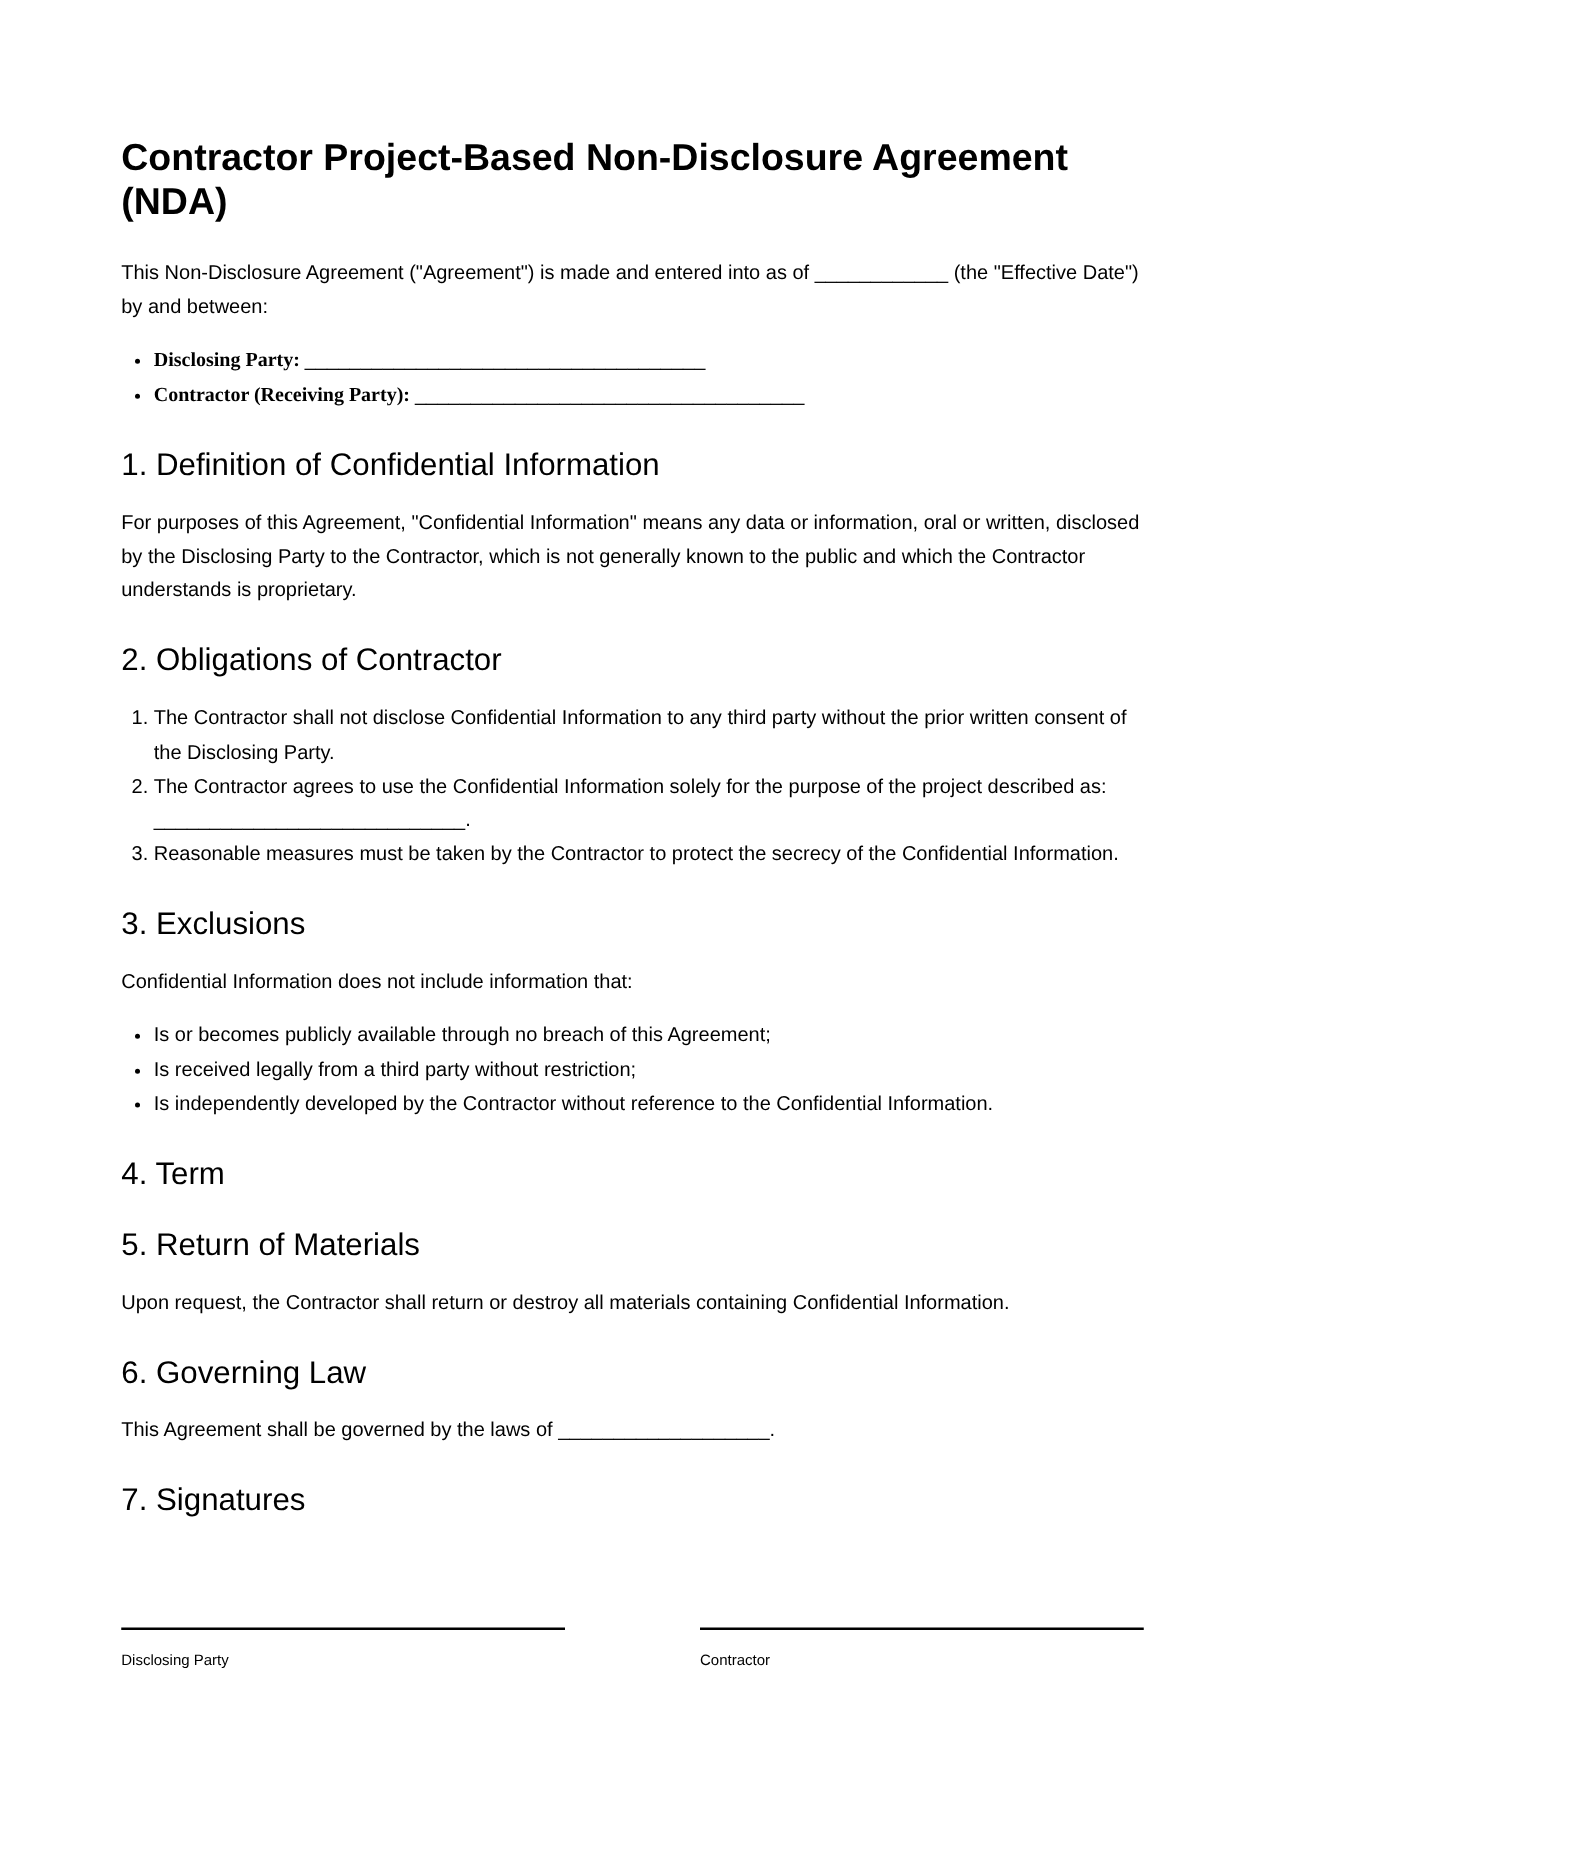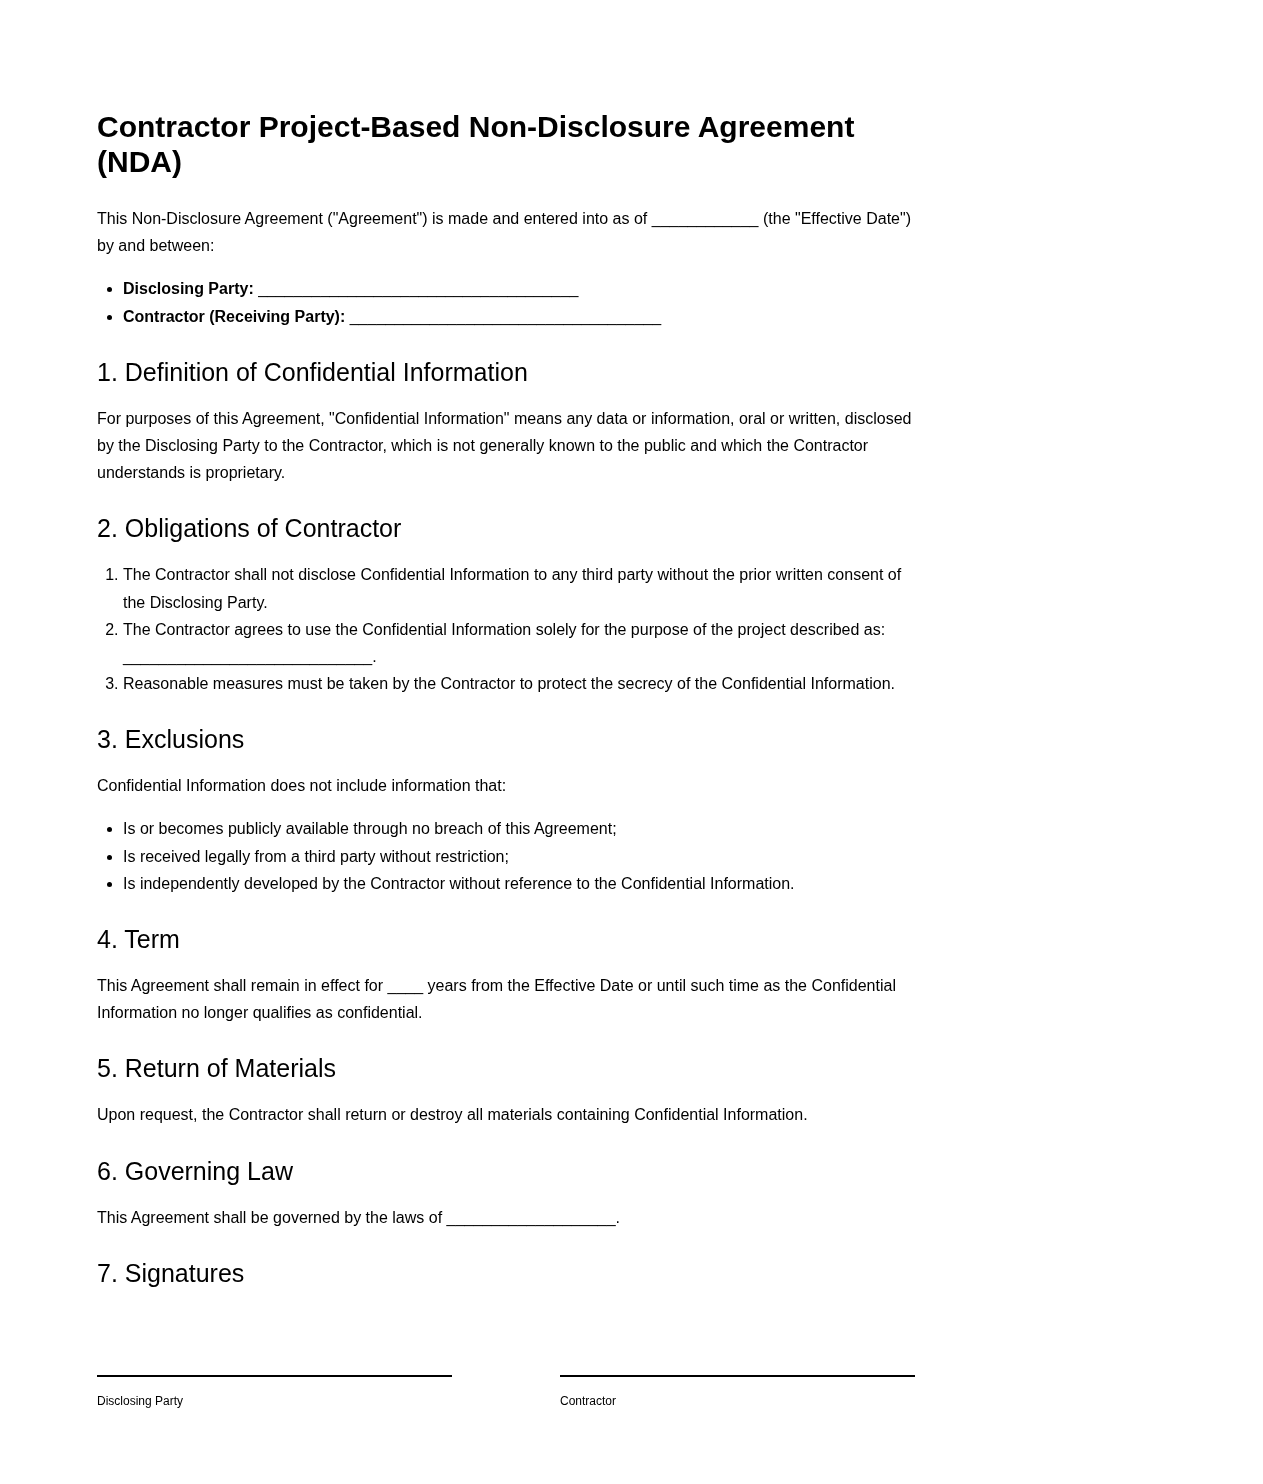--- a/index.html
+++ b/index.html
@@ -42,21 +42,21 @@
     margin: 0 0 16px 0;
     padding-left: 26px;
   }
   li {
     margin: 0;
   }
   .blank {
     white-space: nowrap;
     letter-spacing: 0;
   }
-  strong { font-weight: bold; }
+  strong { font-weight: bold; font-family: Liberation Serif, serif; }
   .sig-row {
     display: flex;
     gap: 108px;
     margin-top: 87px;
   }
   .sig-col {
     flex: 1 1 0;
   }
   .sig-line {
     border-top: 2px solid #000000;
@@ -97,21 +97,20 @@
 
     <h2>3. Exclusions</h2>
     <p>Confidential Information does not include information that:</p>
     <ul>
       <li>Is or becomes publicly available through no breach of this Agreement;</li>
       <li>Is received legally from a third party without restriction;</li>
       <li>Is independently developed by the Contractor without reference to the Confidential Information.</li>
     </ul>
 
     <h2>4. Term</h2>
-    <p><span>This Agreement shall remain in effect for </span><span class="blank">____</span><span> years from the Effective Date or until such time as the Confidential Information no longer qualifies as confidential.</span></p>
 
     <h2>5. Return of Materials</h2>
     <p>Upon request, the Contractor shall return or destroy all materials containing Confidential Information.</p>
 
     <h2>6. Governing Law</h2>
     <p><span>This Agreement shall be governed by the laws of </span><span class="blank">___________________</span><span>.</span></p>
 
     <h2>7. Signatures</h2>
 
     <div class="sig-row">

